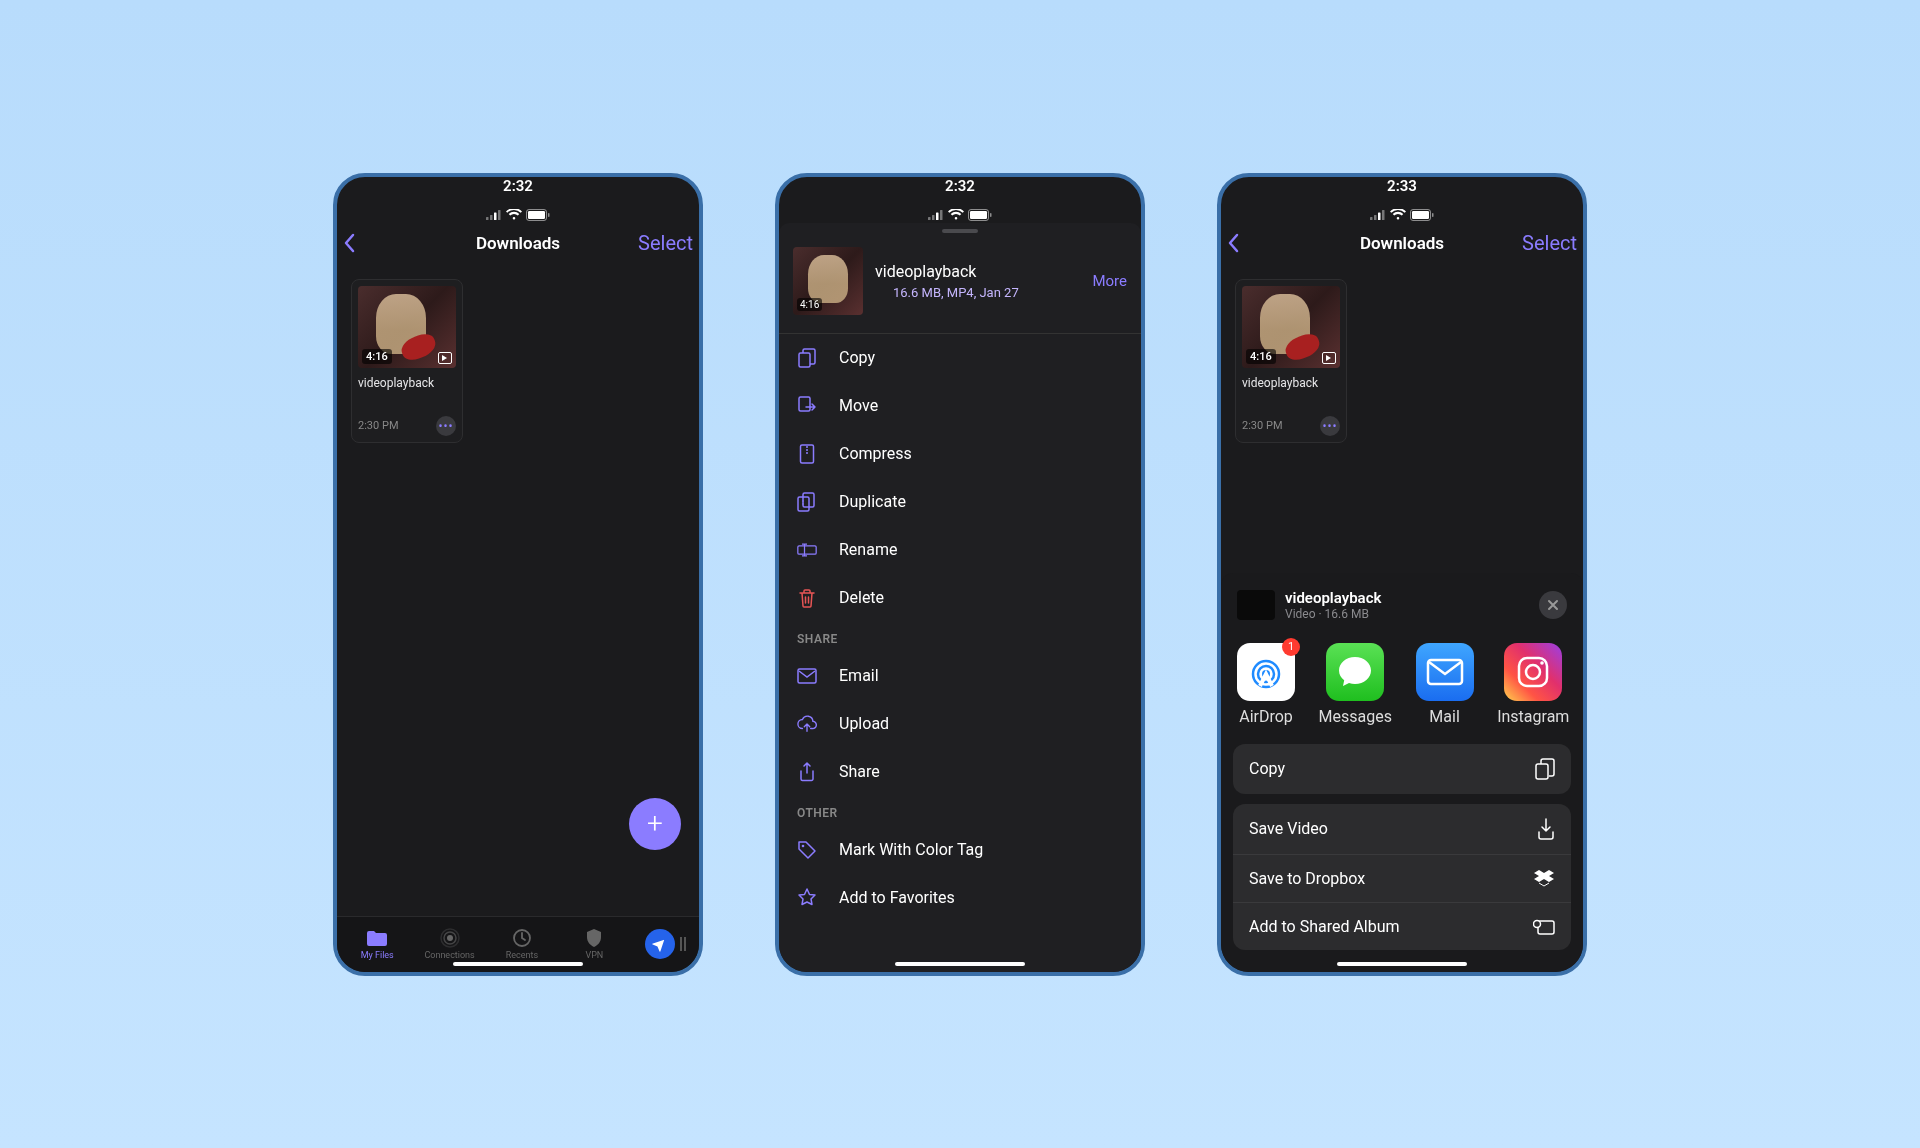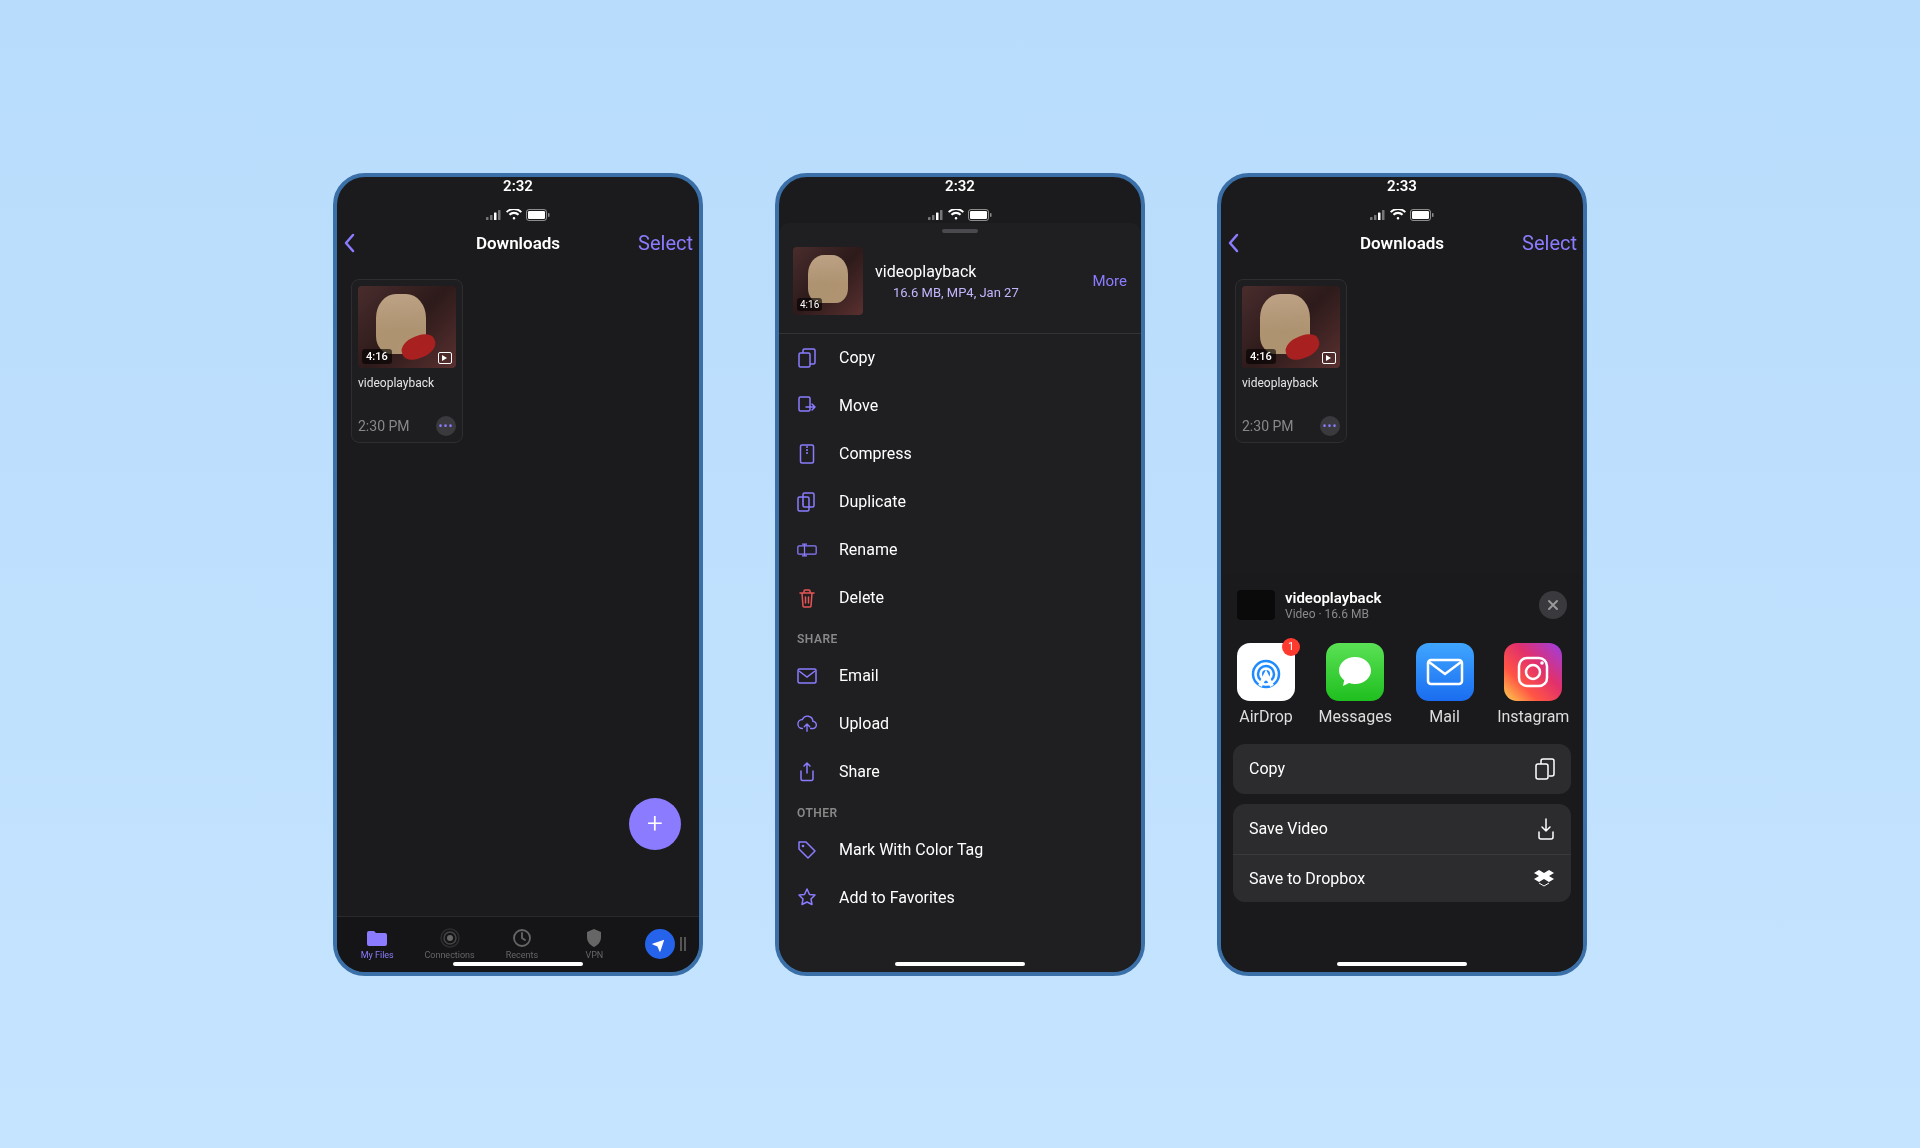--- a/index.html
+++ b/index.html
@@ -19,21 +19,21 @@
   
   .file-card { width: 112px; margin: 14px 0 0 14px; background: #1e1e20; border: 1px solid #2e2e30; border-radius: 8px; padding: 6px; }
   .thumb { width: 100%; height: 82px; background: linear-gradient(135deg,#4a2d2d 0%, #2d1a1a 50%, #5a3030 100%); border-radius: 4px; position: relative; display:flex; align-items:center; justify-content:center; }
   .thumb::before { content:""; position:absolute; top:8px; left:18px; width:50px; height:60px; background: linear-gradient(180deg, #d4b896 0%, #c4a880 60%); border-radius: 40% 40% 30% 30%; opacity:0.85;}
   .thumb .reddot { position:absolute; bottom:10px; right:20px; width:35px; height:22px; background:#a82020; border-radius:50% 40% 50% 40%; transform:rotate(-20deg);}
   .thumb-dur { position: absolute; bottom: 4px; left: 4px; background: rgba(0,0,0,0.6); color: #fff; font-size: 11px; padding: 1px 4px; border-radius: 3px; font-weight:500; z-index:2;}
   .thumb-play { position: absolute; bottom: 4px; right: 4px; width: 14px; height: 12px; border: 1px solid #fff; border-radius: 2px; z-index:2;}
   .thumb-play::after { content:""; position:absolute; left:3px; top:2px; border-left: 5px solid #fff; border-top:3px solid transparent; border-bottom:3px solid transparent; }
   .file-name { color: #e6e6e8; font-size: 12px; margin-top: 8px; }
   .file-meta-row { display: flex; justify-content: space-between; align-items: center; margin-top: 26px; }
-  .file-time { color: #888; font-size: 14px; }
+  .file-time { color: #888; font-size: 11px; }
   .more-btn { width: 20px; height: 20px; border-radius: 50%; background: #3a3a3e; display: flex; align-items: center; justify-content: center; color: #8b7cff; font-size: 12px; letter-spacing:1px; line-height:1; }
   
   .fab { position: absolute; right: 18px; bottom: 66px; width: 52px; height: 52px; border-radius: 50%; background: #8b7cff; display: flex; align-items: center; justify-content: center; color: #fff; font-size: 28px; font-weight:300; }
   
   .tab-bar { height: 56px; background: #151517; display: flex; align-items: center; justify-content: space-around; border-top: 1px solid #2a2a2c; padding: 8px 4px;}
   .tab-item { display: flex; flex-direction: column; align-items: center; gap: 2px; color: #666; font-size: 9px; width:60px;}
   .tab-item.active { color: #8b7cff; }
   .tab-icon { width: 22px; height: 20px; display:flex; align-items:center; justify-content:center;}
   .compass { width:30px; height:30px; border-radius:50%; background:#2563eb; display:flex; align-items:center; justify-content:center; position:relative; margin-left:8px;}
   .compass::after { content:""; width:12px; height:12px; background:#fff; clip-path: polygon(50% 0%, 100% 100%, 50% 80%, 0% 100%); transform:rotate(45deg);}
@@ -455,18 +455,27 @@
           </div>
           <div class="action-row">
             <span>Save to Dropbox</span>
             <span class="action-icon">
                 <svg width="22" height="18" viewBox="0 0 22 18">
                   <path d="M6 1L1 4l5 3-5 3 5 3 5-3 5 3 5-3-5-3 5-3-5-3-5 3z" fill="#fff"></path>
                   <path d="M6 14l5 3 5-3" stroke="#fff" stroke-width="1" fill="none"></path>
                 </svg>
               </span>
           </div>
+          <div class="action-row">
+            <span>Add to Shared Album</span>
+            <span class="action-icon">
+                <svg width="22" height="18" viewBox="0 0 22 18">
+                  <rect x="5" y="4" width="16" height="13" rx="2" stroke="#fff" stroke-width="1.5" fill="none"></rect>
+                  <circle cx="4" cy="7" r="3.5" stroke="#fff" stroke-width="1.5" fill="#2c2c2e"></circle>
+                </svg>
+              </span>
+          </div>
         </div>
       </div>
     </div>
   </div>
   <div class="home-indicator"></div>
 </div>
 
 </body></html>

